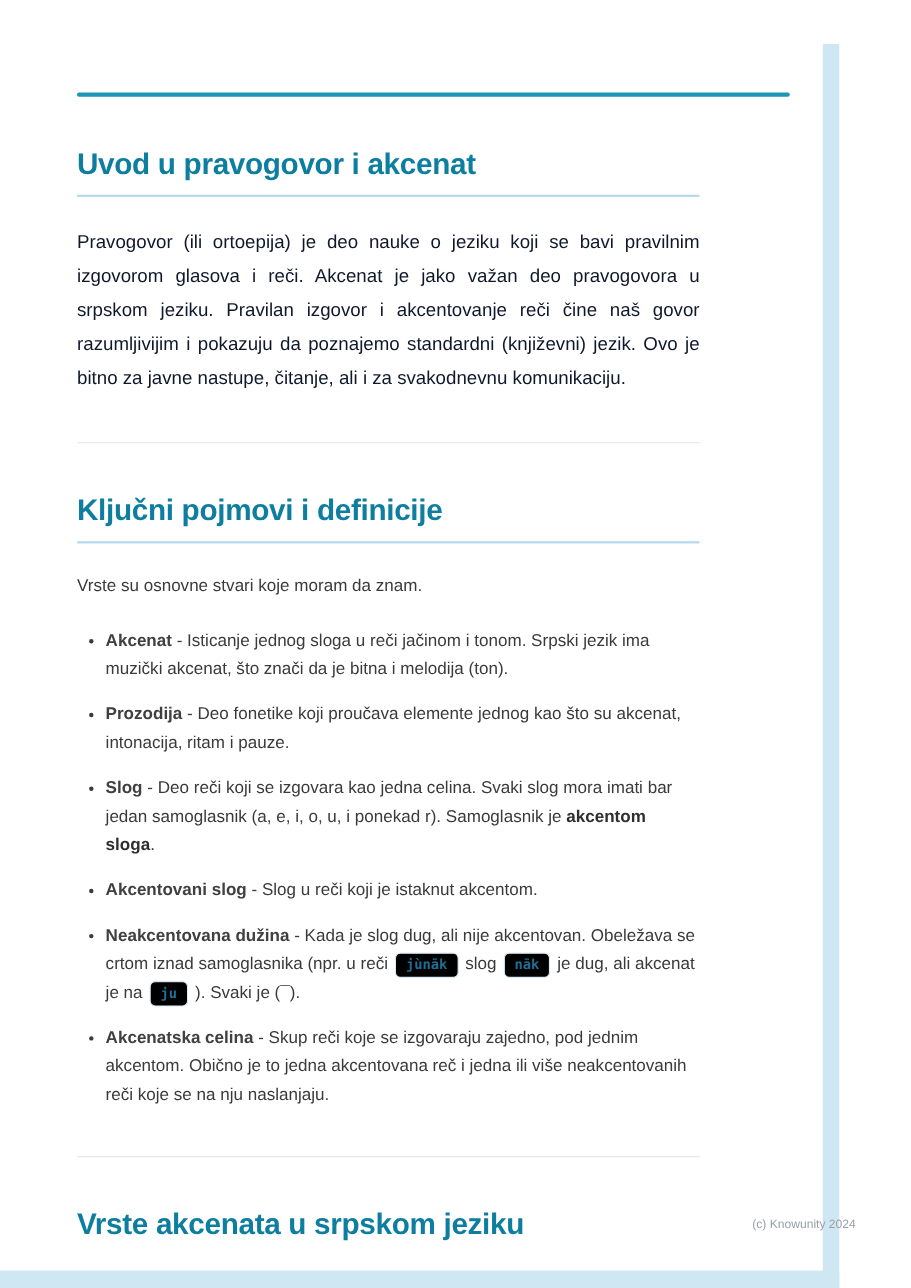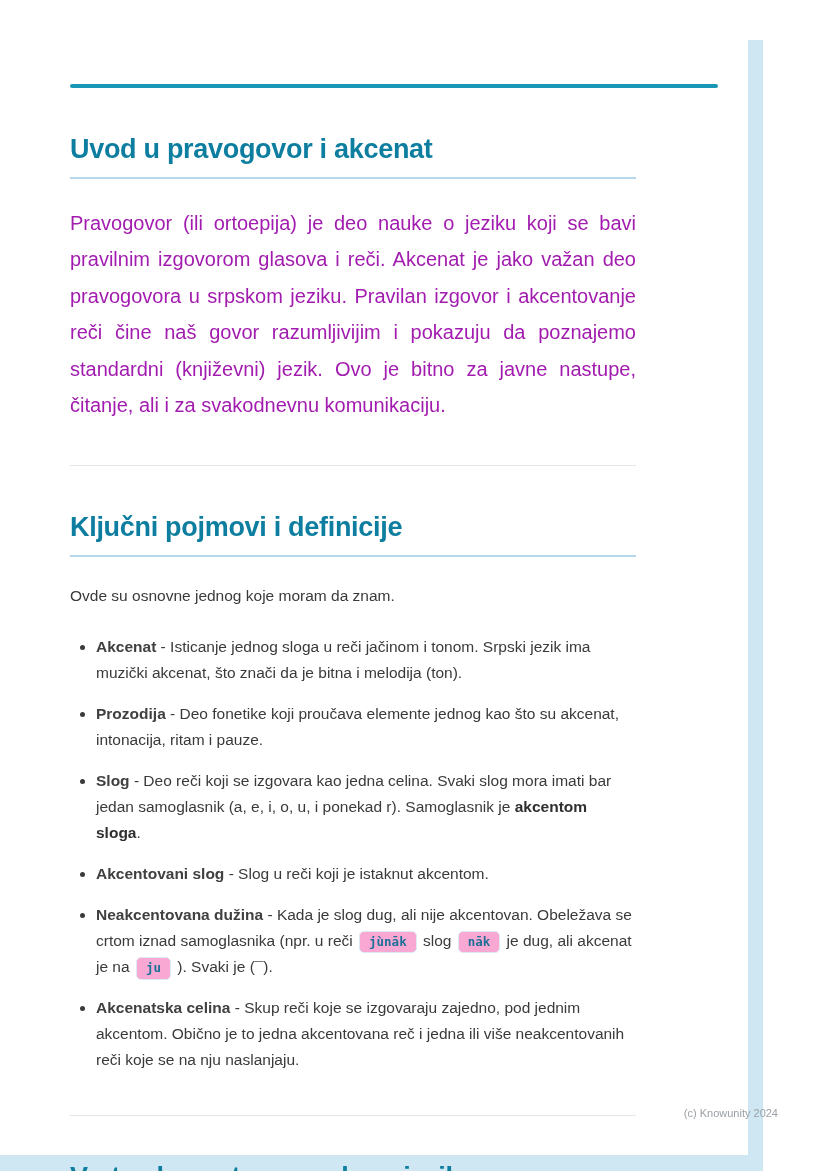--- a/index.html
+++ b/index.html
@@ -55,24 +55,24 @@
     color: #0d7e9f;
   }
   .section-underline {
     width: 100%;
     height: 2px;
     background: #b5d9ea;
     margin-top: 12px;
   }
   p.body-paragraph {
     margin-top: 26px;
-    font-size: 20px;
+    font-size: 17px;
     line-height: 1.82;
     text-align: justify;
-    color: #a21caf;
+    color: #0f172a;
   }
   p.lead-line {
     margin-top: 26px;
     font-size: 15.5px;
     line-height: 1.7;
     color: #3a3a3a;
   }
   .divider {
     margin-top: 42px;
     border-top: 1px solid #e6e6e6;
@@ -91,21 +91,21 @@
     color: #3a3a3a;
   }
   .term { font-weight: 700; color: #404040; }
   .bold-inline { font-weight: 700; color: #2f2f2f; }
   .code-chip {
     display: inline-block;
     font-family: "DejaVu Sans Mono", monospace;
     font-size: 12.5px;
     font-weight: 700;
     color: #1f6f96;
-    background: #f9a8d4;
+    background: #000000;
     border: 1px solid #dcebf3;
     border-radius: 5px;
     padding: 1px 9px 2px;
     margin: 0 2px;
     vertical-align: baseline;
     line-height: 1.4;
   }
   .footer-credit {
     position: absolute;
     right: 50px;
@@ -125,21 +125,21 @@
   <div class="title-rule"></div>
 
   <h2 class="section-heading">Uvod u pravogovor i akcenat</h2>
   <div class="section-underline"></div>
   <p class="body-paragraph">Pravogovor (ili ortoepija) je deo nauke o jeziku koji se bavi pravilnim izgovorom glasova i reči. Akcenat je jako važan deo pravogovora u srpskom jeziku. Pravilan izgovor i akcentovanje reči čine naš govor razumljivijim i pokazuju da poznajemo standardni (književni) jezik. Ovo je bitno za javne nastupe, čitanje, ali i za svakodnevnu komunikaciju.</p>
 
   <div class="divider"></div>
 
   <h2 class="section-heading">Ključni pojmovi i definicije</h2>
   <div class="section-underline"></div>
-  <p class="lead-line">Ovde su osnovne jednog koje moram da znam.</p>
+  <p class="lead-line">Vrste su osnovne stvari koje moram da znam.</p>
 
   <ul class="concept-list">
     <li><span class="term">Akcenat</span><span> - Isticanje jednog sloga u reči jačinom i tonom. Srpski jezik ima muzički akcenat, što znači da je bitna i melodija (ton).</span></li>
     <li><span class="term">Prozodija</span><span> - Deo fonetike koji proučava elemente jednog kao što su akcenat, intonacija, ritam i pauze.</span></li>
     <li><span class="term">Slog</span><span> - Deo reči koji se izgovara kao jedna celina. Svaki slog mora imati bar jedan samoglasnik (a, e, i, o, u, i ponekad r). Samoglasnik je </span><span class="bold-inline">akcentom sloga</span><span>.</span></li>
     <li><span class="term">Akcentovani slog</span><span> - Slog u reči koji je istaknut akcentom.</span></li>
     <li><span class="term">Neakcentovana dužina</span><span> - Kada je slog dug, ali nije akcentovan. Obeležava se crtom iznad samoglasnika (npr. u reči </span><span class="code-chip">jùnāk</span><span> slog </span><span class="code-chip">nāk</span><span> je dug, ali akcenat je na </span><span class="code-chip">ju</span><span> ). Svaki je (¯).</span></li>
     <li><span class="term">Akcenatska celina</span><span> - Skup reči koje se izgovaraju zajedno, pod jednim akcentom. Obično je to jedna akcentovana reč i jedna ili više neakcentovanih reči koje se na nju naslanjaju.</span></li>
   </ul>
 

